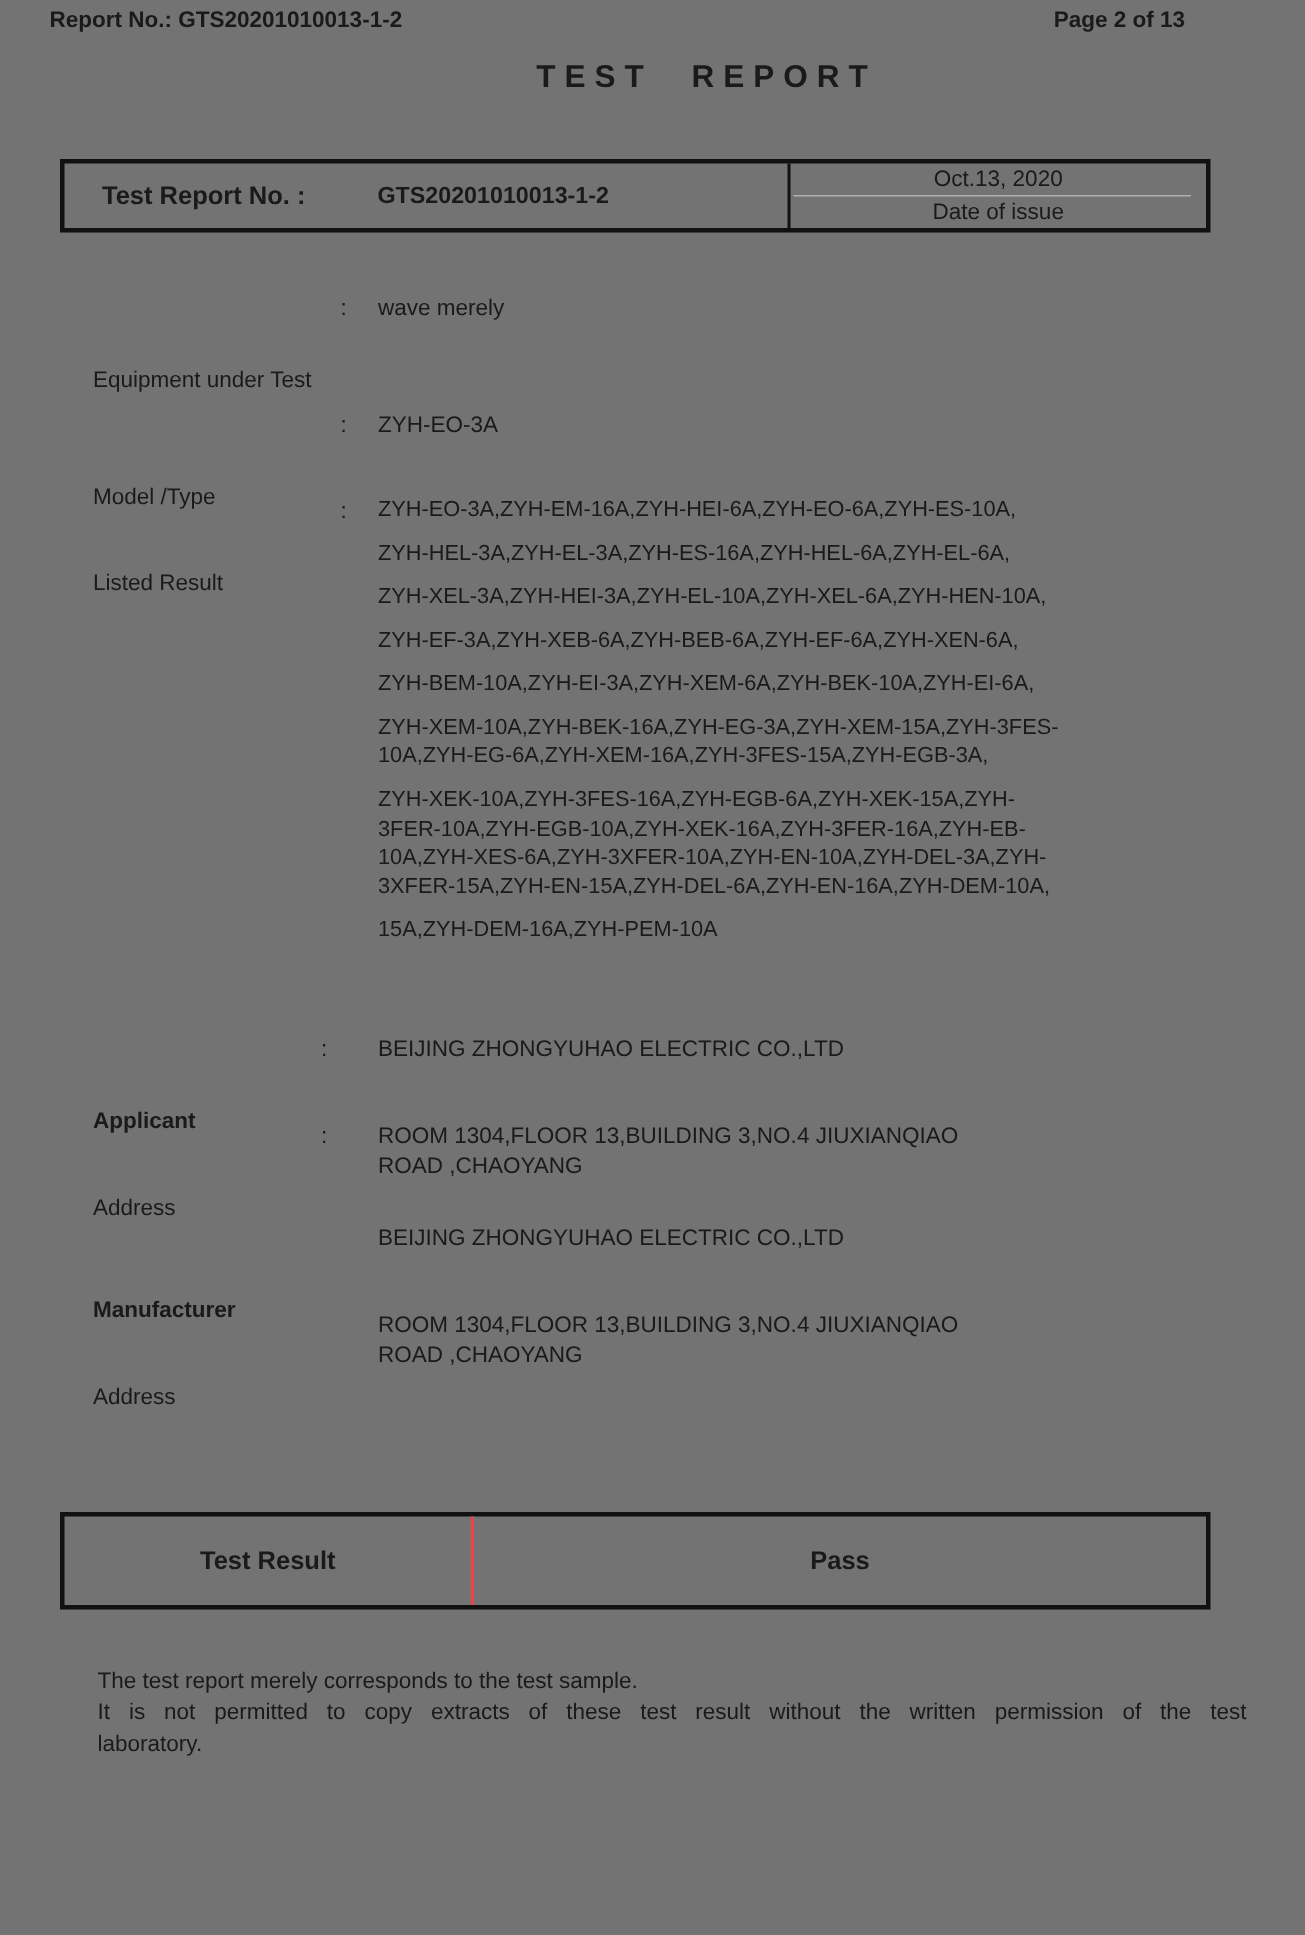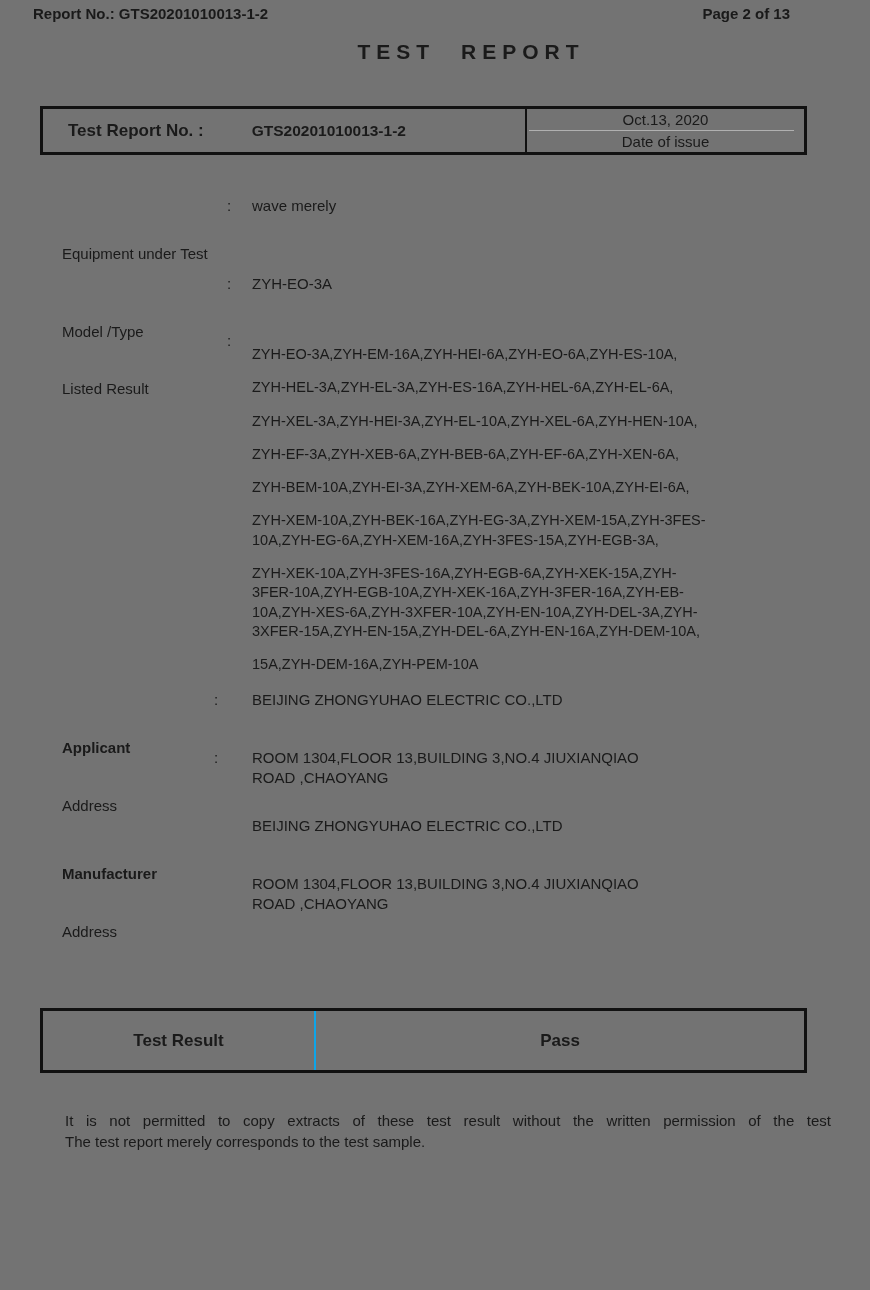--- a/index.html
+++ b/index.html
@@ -52,35 +52,35 @@
   
   .frow { position: absolute; left: 0; width: 870px; font-size: 15px; line-height: 20px; }
   .f-label { position: absolute; left: 62px; width: 158px; margin-top: 48px; }
   .f-label.bold { font-weight: bold; }
   .f-colon { position: absolute; left: 227px; }
   .f-colon.shift { left: 214px; }
   .f-value { position: absolute; left: 252px; width: 565px; }
   .f-value .vline { white-space: nowrap; line-height: 19.5px; }
   
   .f-value.models { font-size: 14.5px; }
-  .mpara { margin-bottom: 9.7px; margin-top: 14px; }
+  .mpara { margin-bottom: 9.7px; }
   .mpara:last-child { margin-bottom: 0; }
   .mline { white-space: nowrap; line-height: 19.3px; }
   
   .result-table {
     position: absolute;
     top: 1008px; left: 40px;
     width: 767px; height: 65px;
     border: 3px solid #111111;
     box-sizing: border-box;
     display: flex;
   }
   .res-left {
     width: 273px;
-    border-right: 2px solid #0ea5e9;
+    border-right: 2px solid #ef4444;
     box-sizing: border-box;
     display: flex; align-items: center; justify-content: center;
     font-size: 17px; font-weight: bold;
   }
   .res-right {
     flex: 1;
     display: flex; align-items: center; justify-content: center;
     font-size: 17px; font-weight: bold;
   }
   
@@ -189,17 +189,18 @@
       <div class="vline">ROAD ,CHAOYANG</div>
     </div>
   </div>
 
   <div class="result-table">
     <div class="res-left">Test Result</div>
     <div class="res-right">Pass</div>
   </div>
 
   <div class="footer">
+    <div class="fline">The test report merely corresponds to the test sample.</div>
     <div class="fline justify">It is not permitted to copy extracts of these test result without the written permission of the test</div>
-    <div class="fline">The test report merely corresponds to the test sample.</div>
+    <div class="fline">laboratory.</div>
   </div>
 
 </div>
 
 </body></html>

